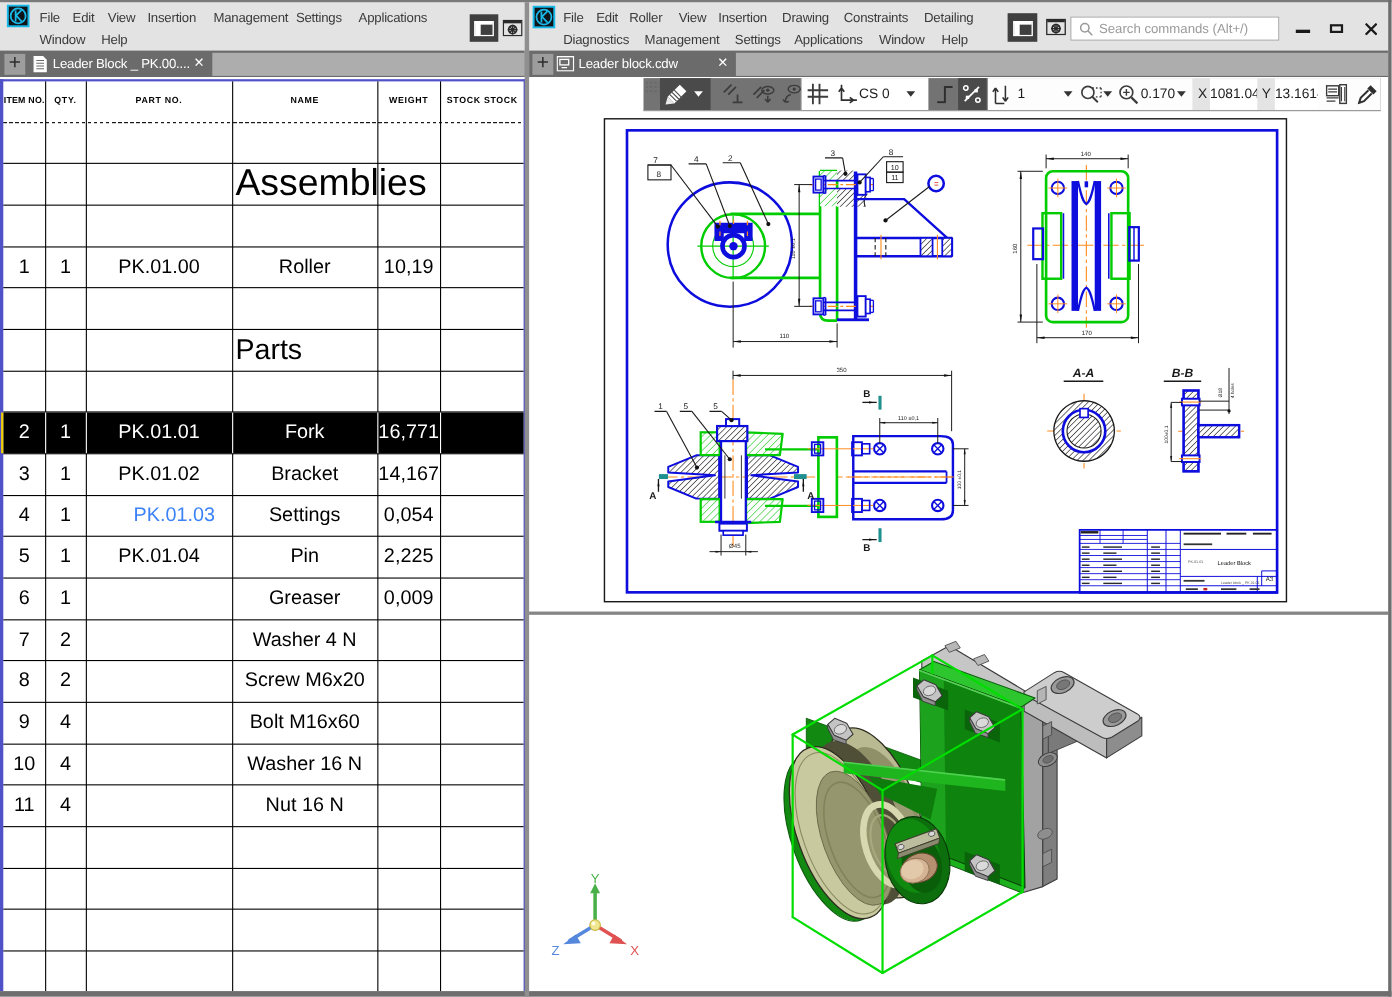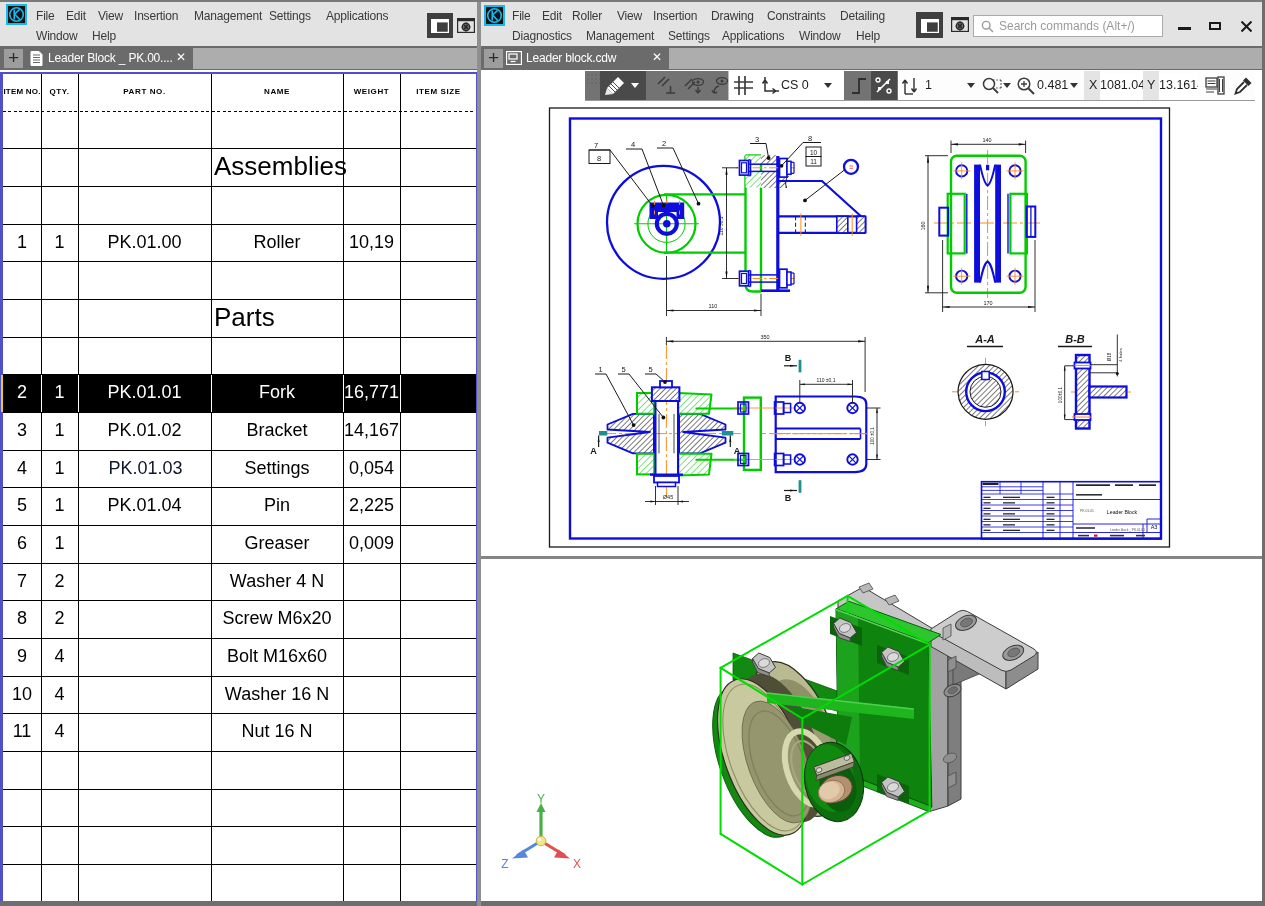--- a/index.html
+++ b/index.html
@@ -83,21 +83,21 @@
   <div class="hline" style="left:3px;top:643.4px;width:473px"></div>
   <div class="hline" style="left:3px;top:681.1px;width:473px"></div>
   <div class="hline" style="left:3px;top:718.7px;width:473px"></div>
   <div class="hline" style="left:3px;top:756.4px;width:473px"></div>
   <div class="hline" style="left:3px;top:794.1px;width:473px"></div>
   <div class="cell" style="left:3px;top:4.0px;width:38px;line-height:36px;font-size:8px;font-weight:bold;letter-spacing:0.2px;">ITEM NO.</div>
   <div class="cell" style="left:41px;top:4.0px;width:37px;line-height:36px;font-size:8px;font-weight:bold;letter-spacing:0.6px;">QTY.</div>
   <div class="cell" style="left:211px;top:4.0px;width:132px;line-height:36px;font-size:8px;font-weight:bold;letter-spacing:0.6px;">NAME</div>
   <div class="cell" style="left:78px;top:4.0px;width:133px;line-height:36px;font-size:8px;font-weight:bold;letter-spacing:0.6px;">PART NO.</div>
   <div class="cell" style="left:343px;top:4.0px;width:57px;line-height:36px;font-size:8px;font-weight:bold;letter-spacing:0.6px;">WEIGHT</div>
-  <div class="cell" style="left:400px;top:4.0px;width:77px;line-height:36px;font-size:8px;font-weight:bold;letter-spacing:0.6px;">ITEM SIZE</div>
+  <div class="cell" style="left:400px;top:4.0px;width:77px;line-height:36px;font-size:8px;font-weight:bold;letter-spacing:0.6px;">STOCK STOCK</div>
   <div class="abs" style="left:3px;top:305.3px;width:473px;height:36.7px;background:#000"></div>
   <div class="abs" style="left:0.5px;top:305.3px;width:2.5px;height:36.7px;background:#f0d000"></div>
   <div class="abs" style="left:41px;top:305.3px;width:1px;height:36.7px;background:#fff"></div>
   <div class="abs" style="left:78px;top:305.3px;width:1px;height:36.7px;background:#fff"></div>
   <div class="abs" style="left:211px;top:305.3px;width:1px;height:36.7px;background:#fff"></div>
   <div class="abs" style="left:343px;top:305.3px;width:1px;height:36.7px;background:#fff"></div>
   <div class="abs" style="left:400px;top:305.3px;width:1px;height:36.7px;background:#fff"></div>
   <div class="cell" style="left:3px;top:153.5px;width:38px;line-height:37.7px;color:#000">1</div>
   <div class="cell" style="left:41px;top:153.5px;width:37px;line-height:37.7px;color:#000">1</div>
   <div class="cell" style="left:78px;top:153.5px;width:133px;line-height:37.7px;color:#000">PK.01.00</div>
@@ -108,21 +108,21 @@
   <div class="cell" style="left:78px;top:304.3px;width:133px;line-height:37.7px;color:#fff">PK.01.01</div>
   <div class="cell" style="left:211px;top:304.3px;width:132px;line-height:37.7px;color:#fff">Fork</div>
   <div class="cell" style="left:343px;top:304.3px;width:57px;line-height:37.7px;color:#fff">16,771</div>
   <div class="cell" style="left:3px;top:341.9px;width:38px;line-height:37.7px;color:#000">3</div>
   <div class="cell" style="left:41px;top:341.9px;width:37px;line-height:37.7px;color:#000">1</div>
   <div class="cell" style="left:78px;top:341.9px;width:133px;line-height:37.7px;color:#000">PK.01.02</div>
   <div class="cell" style="left:211px;top:341.9px;width:132px;line-height:37.7px;color:#000">Bracket</div>
   <div class="cell" style="left:343px;top:341.9px;width:57px;line-height:37.7px;color:#000">14,167</div>
   <div class="cell" style="left:3px;top:379.6px;width:38px;line-height:37.7px;color:#000">4</div>
   <div class="cell" style="left:41px;top:379.6px;width:37px;line-height:37.7px;color:#000">1</div>
-  <div class="cell" style="left:79px;top:379.6px;width:133px;line-height:37.7px;color:#0f172a">PK.01.03</div>
+  <div class="cell" style="left:92px;top:379.6px;width:133px;line-height:37.7px;color:#3b82f6">PK.01.03</div>
   <div class="cell" style="left:211px;top:379.6px;width:132px;line-height:37.7px;color:#000">Settings</div>
   <div class="cell" style="left:343px;top:379.6px;width:57px;line-height:37.7px;color:#000">0,054</div>
   <div class="cell" style="left:3px;top:417.3px;width:38px;line-height:37.7px;color:#000">5</div>
   <div class="cell" style="left:41px;top:417.3px;width:37px;line-height:37.7px;color:#000">1</div>
   <div class="cell" style="left:78px;top:417.3px;width:133px;line-height:37.7px;color:#000">PK.01.04</div>
   <div class="cell" style="left:211px;top:417.3px;width:132px;line-height:37.7px;color:#000">Pin</div>
   <div class="cell" style="left:343px;top:417.3px;width:57px;line-height:37.7px;color:#000">2,225</div>
   <div class="cell" style="left:3px;top:455.0px;width:38px;line-height:37.7px;color:#000">6</div>
   <div class="cell" style="left:41px;top:455.0px;width:37px;line-height:37.7px;color:#000">1</div>
   <div class="cell" style="left:211px;top:455.0px;width:132px;line-height:37.7px;color:#000">Greaser</div>
@@ -135,21 +135,21 @@
   <div class="cell" style="left:211px;top:530.3px;width:132px;line-height:37.7px;color:#000">Screw M6x20</div>
   <div class="cell" style="left:3px;top:568.0px;width:38px;line-height:37.7px;color:#000">9</div>
   <div class="cell" style="left:41px;top:568.0px;width:37px;line-height:37.7px;color:#000">4</div>
   <div class="cell" style="left:211px;top:568.0px;width:132px;line-height:37.7px;color:#000">Bolt M16x60</div>
   <div class="cell" style="left:3px;top:605.7px;width:38px;line-height:37.7px;color:#000">10</div>
   <div class="cell" style="left:41px;top:605.7px;width:37px;line-height:37.7px;color:#000">4</div>
   <div class="cell" style="left:211px;top:605.7px;width:132px;line-height:37.7px;color:#000">Washer 16 N</div>
   <div class="cell" style="left:3px;top:643.4px;width:38px;line-height:37.7px;color:#000">11</div>
   <div class="cell" style="left:41px;top:643.4px;width:37px;line-height:37.7px;color:#000">4</div>
   <div class="cell" style="left:211px;top:643.4px;width:132px;line-height:37.7px;color:#000">Nut 16 N</div>
-  <div class="abs" style="left:214px;top:78.2px;font-size:26px;line-height:37.7px;height:37.7px;">Assemblies</div>
+  <div class="abs" style="left:214px;top:78.2px;font-size:34px;line-height:37.7px;height:37.7px;">Assemblies</div>
   <div class="abs" style="left:214px;top:228.9px;font-size:26px;line-height:37.7px;height:37.7px;">Parts</div>
   </div>
 </div>
 
 <div class="abs" style="left:481px;top:0;width:781px;height:906px;">
   <div class="abs menu" style="left:0;top:2px;width:781px;height:44px;background:#e3e3e3;">
     <svg class="abs" style="left:3px;top:3px" width="21" height="21" viewBox="0 0 21 21">
       <rect x="0" y="0" width="21" height="21" fill="#18b8e8"></rect>
       <rect x="2" y="2" width="17" height="17" fill="#101418"></rect>
       <circle cx="10.5" cy="10.5" r="6.8" fill="none" stroke="#18b8e8" stroke-width="1.6"></circle>
@@ -629,21 +629,21 @@
       <circle cx="8" cy="8" r="5.5" fill="none" stroke="#3c3c3c" stroke-width="1.5"></circle>
       <path d="M12 12 L17 17" stroke="#3c3c3c" stroke-width="1.8"></path>
       <path d="M12 4 h8 M20 4 v8 M20 12 h-6" stroke="#3c3c3c" stroke-width="1.2" stroke-dasharray="1.5 1.8"></path>
     </svg>
     <div class="abs" style="left:418px;top:12px;width:0;height:0;border-left:4.5px solid transparent;border-right:4.5px solid transparent;border-top:5.5px solid #333;"></div>
     <svg class="abs" style="left:431px;top:5px" width="20" height="20" viewBox="0 0 20 20">
       <circle cx="8" cy="8" r="5.8" fill="none" stroke="#3c3c3c" stroke-width="1.5"></circle>
       <path d="M8 5 v6 M5 8 h6" stroke="#3c3c3c" stroke-width="1.3"></path>
       <path d="M12.5 12.5 L18 18" stroke="#3c3c3c" stroke-width="2"></path>
     </svg>
-    <div class="abs" style="left:452px;top:7px;font-size:12.5px;color:#1d1d1d;">0.481</div>
+    <div class="abs" style="left:452px;top:7px;font-size:12.5px;color:#1d1d1d;">0.170</div>
     <div class="abs" style="left:485px;top:12px;width:0;height:0;border-left:4.5px solid transparent;border-right:4.5px solid transparent;border-top:5.5px solid #333;"></div>
     <div class="abs" style="left:499px;top:0;width:16px;height:29px;background:#e4e4e4;"></div>
     <div class="abs" style="left:504px;top:7px;font-size:12.5px;color:#1d1d1d;">X</div>
     <div class="abs" style="left:515px;top:2px;width:43px;height:25px;background:#fff;font-size:12.5px;color:#1d1d1d;line-height:25px;overflow:hidden;">1081.045</div>
     <div class="abs" style="left:558px;top:0;width:16px;height:29px;background:#e4e4e4;"></div>
     <div class="abs" style="left:562px;top:7px;font-size:12.5px;color:#1d1d1d;">Y</div>
     <div class="abs" style="left:574px;top:2px;width:39px;height:25px;background:#fff;font-size:12.5px;color:#1d1d1d;line-height:25px;overflow:hidden;">13.16145</div>
     <svg class="abs" style="left:620px;top:5px" width="20" height="20" viewBox="0 0 20 20">
       <rect x="1" y="2" width="11" height="9" fill="none" stroke="#3c3c3c" stroke-width="1.3"></rect>
       <path d="M2.5 5 h8 M2.5 7.5 h8" stroke="#3c3c3c" stroke-width="1"></path>

